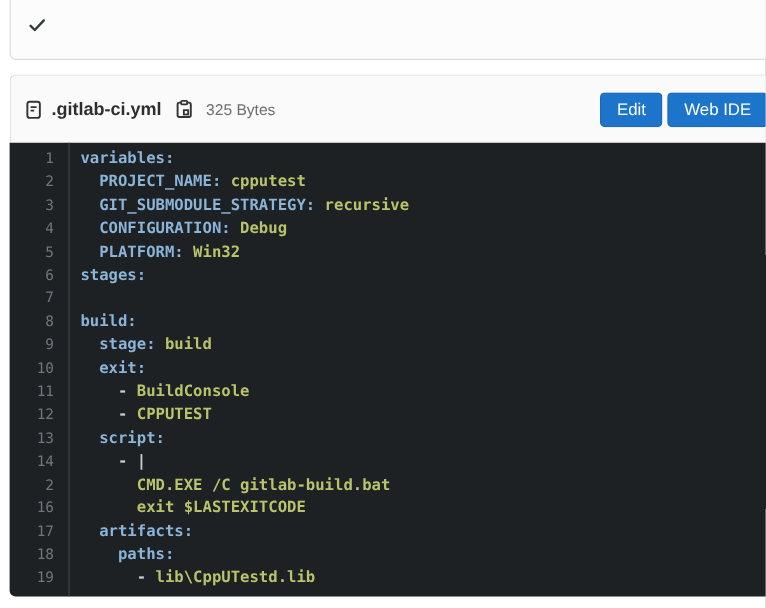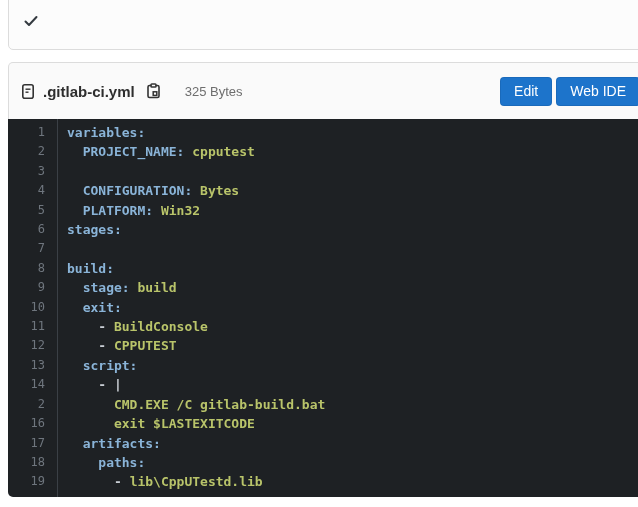--- a/index.html
+++ b/index.html
@@ -21,21 +21,21 @@
   .file-header {
     height:57px; background:#fafafa; border:1px solid #dcdcdc; border-bottom:none;
     border-radius:5px 5px 0 0; display:flex; align-items:center; padding:0 11px;
   }
   .file-icon { display:inline-flex; margin-right:7px; }
   .filename { font-size:15px; font-weight:bold; color:#2e2e2e; }
   .copy-btn {
     background:transparent; border:none; cursor:pointer; display:inline-flex;
     margin-left:9px; padding:2px;
   }
-  .file-size { font-size:13px; color:#6e6e6e; margin-left:22px; }
+  .file-size { font-size:13px; color:#6e6e6e; margin-left:9px; }
   .spacer { flex:1; }
   .btn {
     height:29px; padding:0 13px; margin-left:4px; border:1px solid rgba(0,0,0,0.08);
     border-radius:4px; background:var(--btn); color:#ffffff; font-size:14px;
     font-family:"Liberation Sans", sans-serif; cursor:pointer;
   }
 
   
   .code-block {
     background:var(--codebg); border-radius:0 0 5px 5px;
@@ -92,22 +92,22 @@
     <span class="file-size">325 Bytes</span>
     <span class="spacer"></span>
     <button class="btn">Edit</button>
     <button class="btn">Web IDE</button>
   </div>
 
   <div class="code-block">
     <div>
         <div class="code-line"><span class="ln">1</span><span class="lc"><span class="seg-key">variables:</span></span></div>
         <div class="code-line"><span class="ln">2</span><span class="lc"><span class="seg-key">  PROJECT_NAME: </span><span class="seg-val">cpputest</span></span></div>
-        <div class="code-line"><span class="ln">3</span></div>
-        <div class="code-line"><span class="ln">4</span><span class="lc"><span class="seg-key">  CONFIGURATION: </span><span class="seg-val">Bytes</span></span></div>
+        <div class="code-line"><span class="ln">3</span><span class="lc"><span class="seg-key">  GIT_SUBMODULE_STRATEGY: </span><span class="seg-val">recursive</span></span></div>
+        <div class="code-line"><span class="ln">4</span><span class="lc"><span class="seg-key">  CONFIGURATION: </span><span class="seg-val">Debug</span></span></div>
         <div class="code-line"><span class="ln">5</span><span class="lc"><span class="seg-key">  PLATFORM: </span><span class="seg-val">Win32</span></span></div>
         <div class="code-line"><span class="ln">6</span><span class="lc"><span class="seg-key">stages:</span></span></div>
         <div class="code-line"><span class="ln">7</span></div>
         <div class="code-line"><span class="ln">8</span><span class="lc"><span class="seg-key">build:</span></span></div>
         <div class="code-line"><span class="ln">9</span><span class="lc"><span class="seg-key">  stage: </span><span class="seg-val">build</span></span></div>
         <div class="code-line"><span class="ln">10</span><span class="lc"><span class="seg-key">  exit:</span></span></div>
         <div class="code-line"><span class="ln">11</span><span class="lc"><span class="seg-plain">    - </span><span class="seg-val">BuildConsole</span></span></div>
         <div class="code-line"><span class="ln">12</span><span class="lc"><span class="seg-plain">    - </span><span class="seg-val">CPPUTEST</span></span></div>
         <div class="code-line"><span class="ln">13</span><span class="lc"><span class="seg-key">  script:</span></span></div>
         <div class="code-line"><span class="ln">14</span><span class="lc"><span class="seg-plain">    - |</span></span></div>

